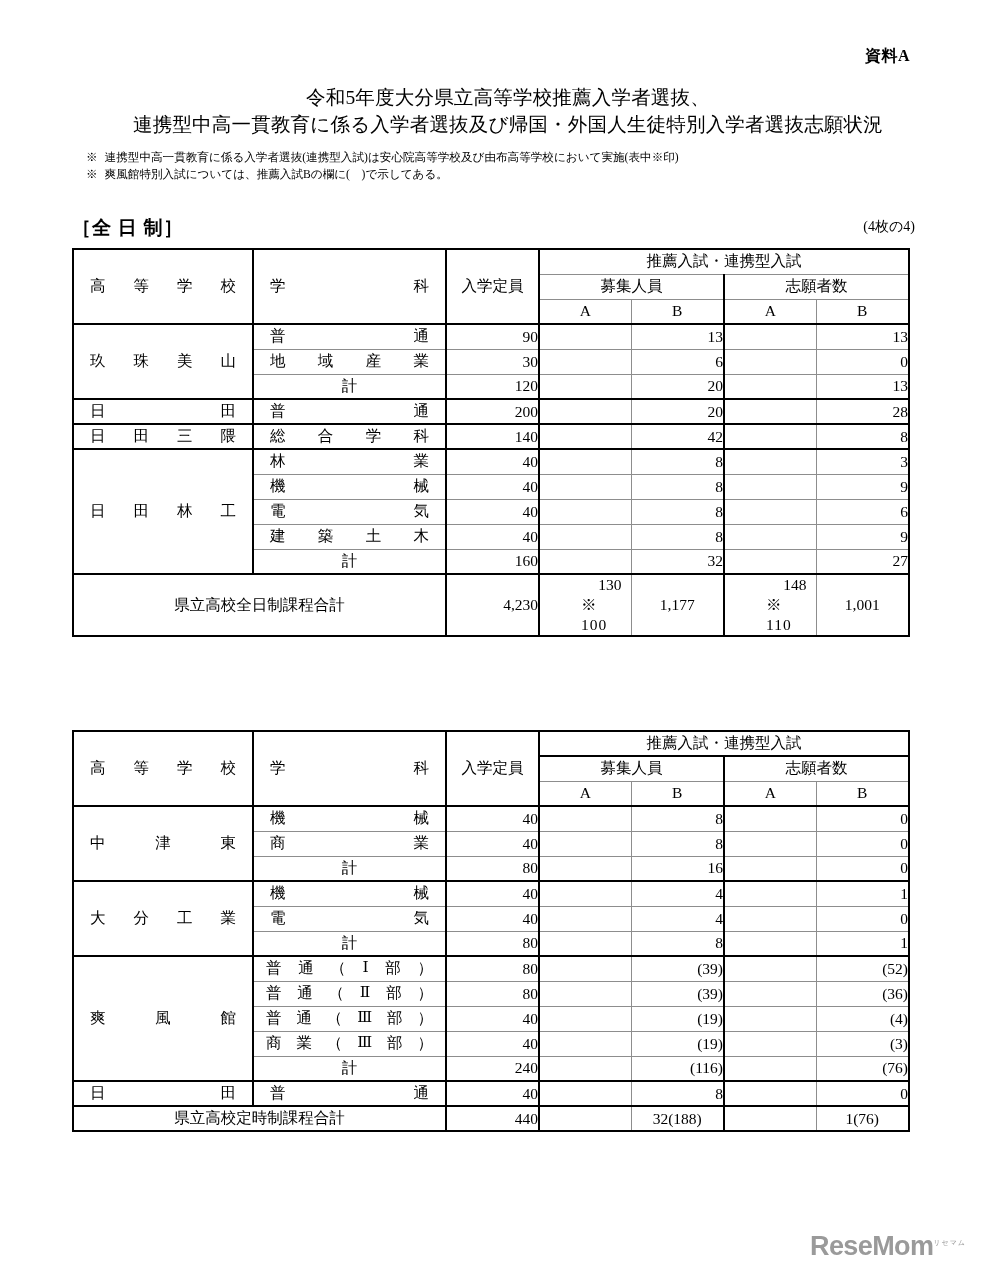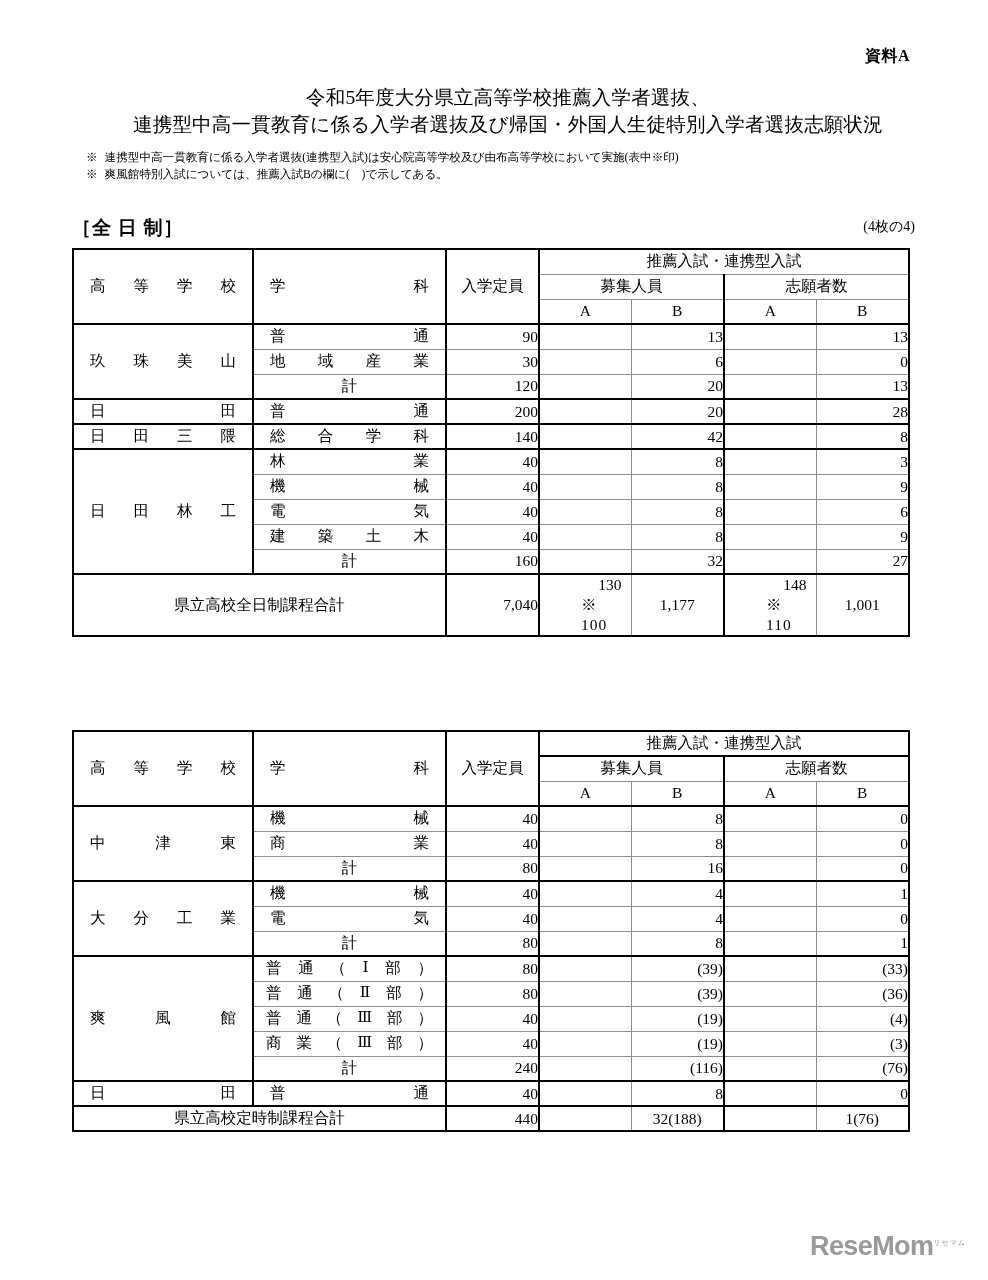--- a/index.html
+++ b/index.html
@@ -362,21 +362,21 @@
       <td class="c hr">計</td>
       <td class="r hr">160</td>
       <td class="r"></td>
       <td class="r hr">32</td>
       <td class="r"></td>
       <td class="r">27</td>
     </tr>
 
     <tr>
       <td colspan="2" class="c totalrow ht hr">県立高校全日制課程合計</td>
-      <td class="r totalrow ht hr">7,040</td>
+      <td class="r totalrow ht hr">4,230</td>
       <td class="totalrow ht">
         <div class="stack">
           <span>130</span>
           <span class="kome">※ 100</span>
         </div>
       </td>
       <td class="c totalrow ht hr">1,177</td>
       <td class="totalrow ht">
         <div class="stack">
           <span>148</span>
@@ -532,21 +532,21 @@
               <span>（</span>
               <span>Ⅰ</span>
               <span>部</span>
               <span>）</span>
             </div>
           </td>
       <td class="r ht hr">80</td>
       <td class="r ht"></td>
       <td class="r ht hr">(39)</td>
       <td class="r ht"></td>
-      <td class="r ht">(33)</td>
+      <td class="r ht">(52)</td>
     </tr>
     <tr>
       <td class="hr">
             <div class="spread narrow">
               <span>普</span>
               <span>通</span>
               <span>（</span>
               <span>Ⅱ</span>
               <span>部</span>
               <span>）</span>

